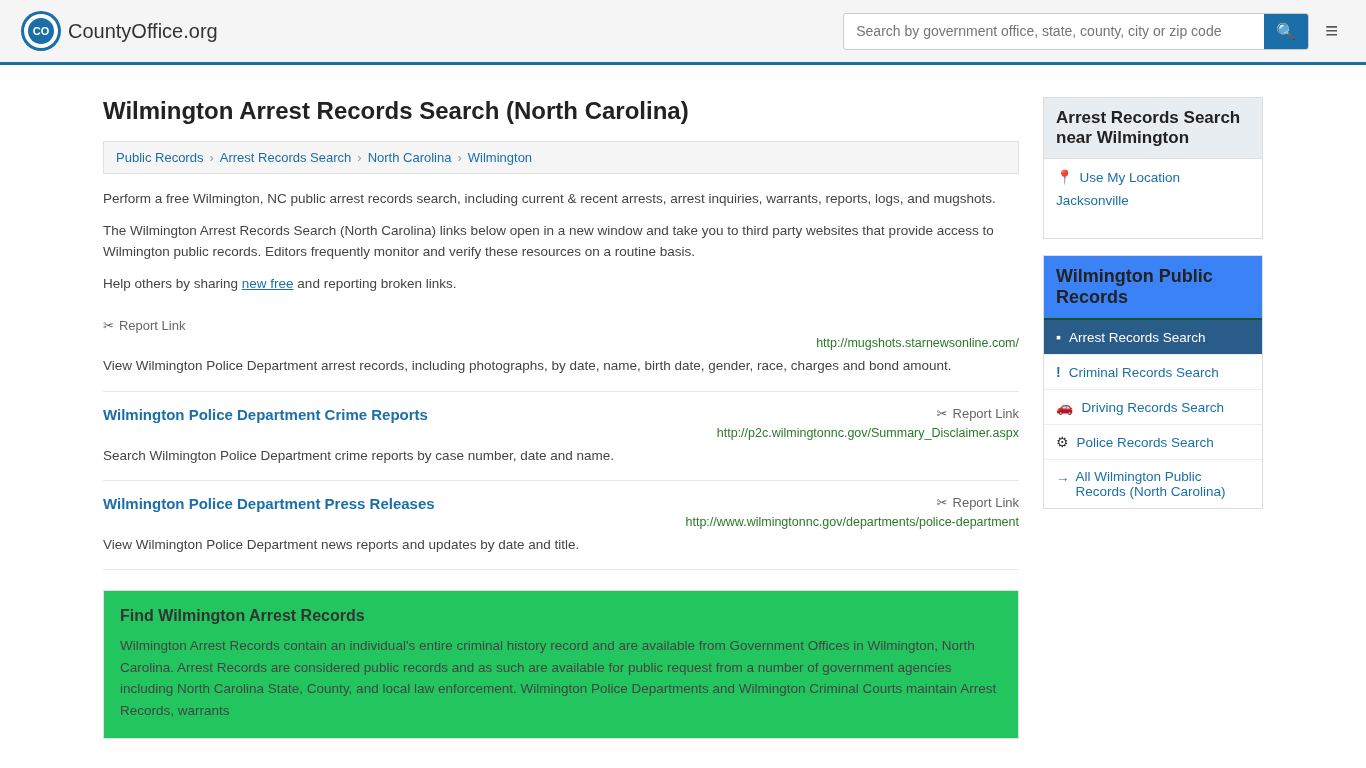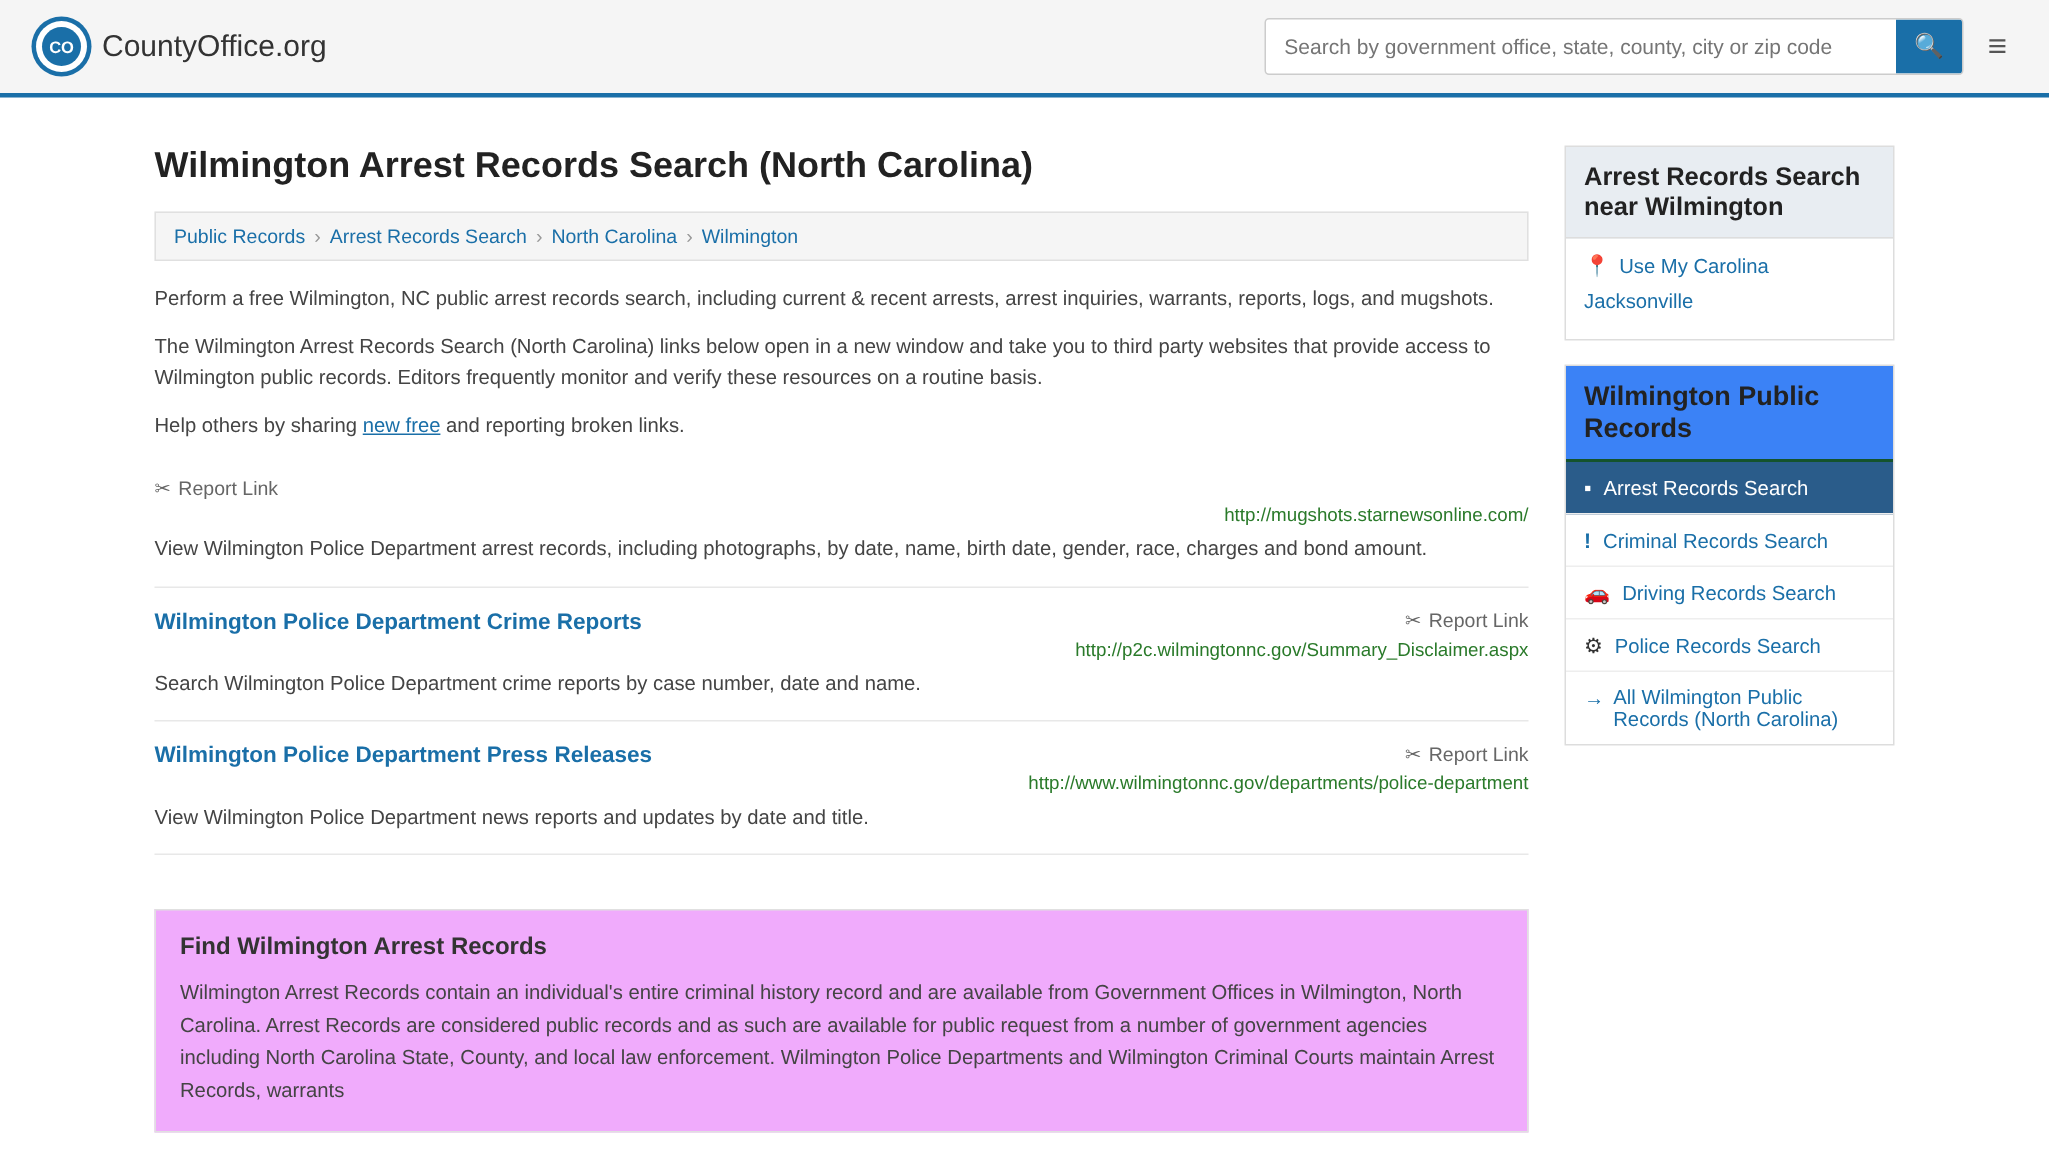--- a/index.html
+++ b/index.html
@@ -158,22 +158,22 @@
       text-align: right;
     }
     .link-entry-desc {
       font-size: 13.5px;
       color: #444;
       line-height: 1.5;
     }
 
     
     .find-section {
-      margin-top: 36px;
-      background: #f0abfc;
+      margin-top: 20px;
+      background: #22c55e;
       border: 1px solid #e0e0e0;
       padding: 16px;
     }
     .find-section-title {
       font-size: 16px;
       font-weight: bold;
       color: #333;
       margin-bottom: 10px;
     }
     .find-section-text {
@@ -219,21 +219,21 @@
       text-decoration: none;
       font-size: 13.5px;
       cursor: pointer;
     }
 
     .nearby-link {
       color: #1a6fa8;
       text-decoration: none;
       font-size: 13.5px;
       display: block;
-      margin-bottom: 8px;
+      margin-bottom: 20px;
     }
 
     
     .public-records-box {
       border: 1px solid #ddd;
     }
     .public-records-title {
       background: #3b82f6;
       padding: 10px 12px;
       font-size: 18px;
@@ -368,21 +368,21 @@
 
   </div>
 
   <div class="sidebar">
 
     <div class="sidebar-box">
       <div class="sidebar-box-title">Arrest Records Search near Wilmington</div>
       <div class="sidebar-box-content">
         <div class="location-item">
           <span class="location-dot">📍</span>
-          <a href="#" class="location-link">Use My Carolina</a>
+          <a href="#" class="location-link">Use My Location</a>
         </div>
         <a href="#" class="nearby-link">Jacksonville</a>
       </div>
     </div>
 
     <div class="public-records-box">
       <div class="public-records-title">Wilmington Public Records</div>
 
       <div class="record-item active">
         <span class="record-icon">▪</span>

